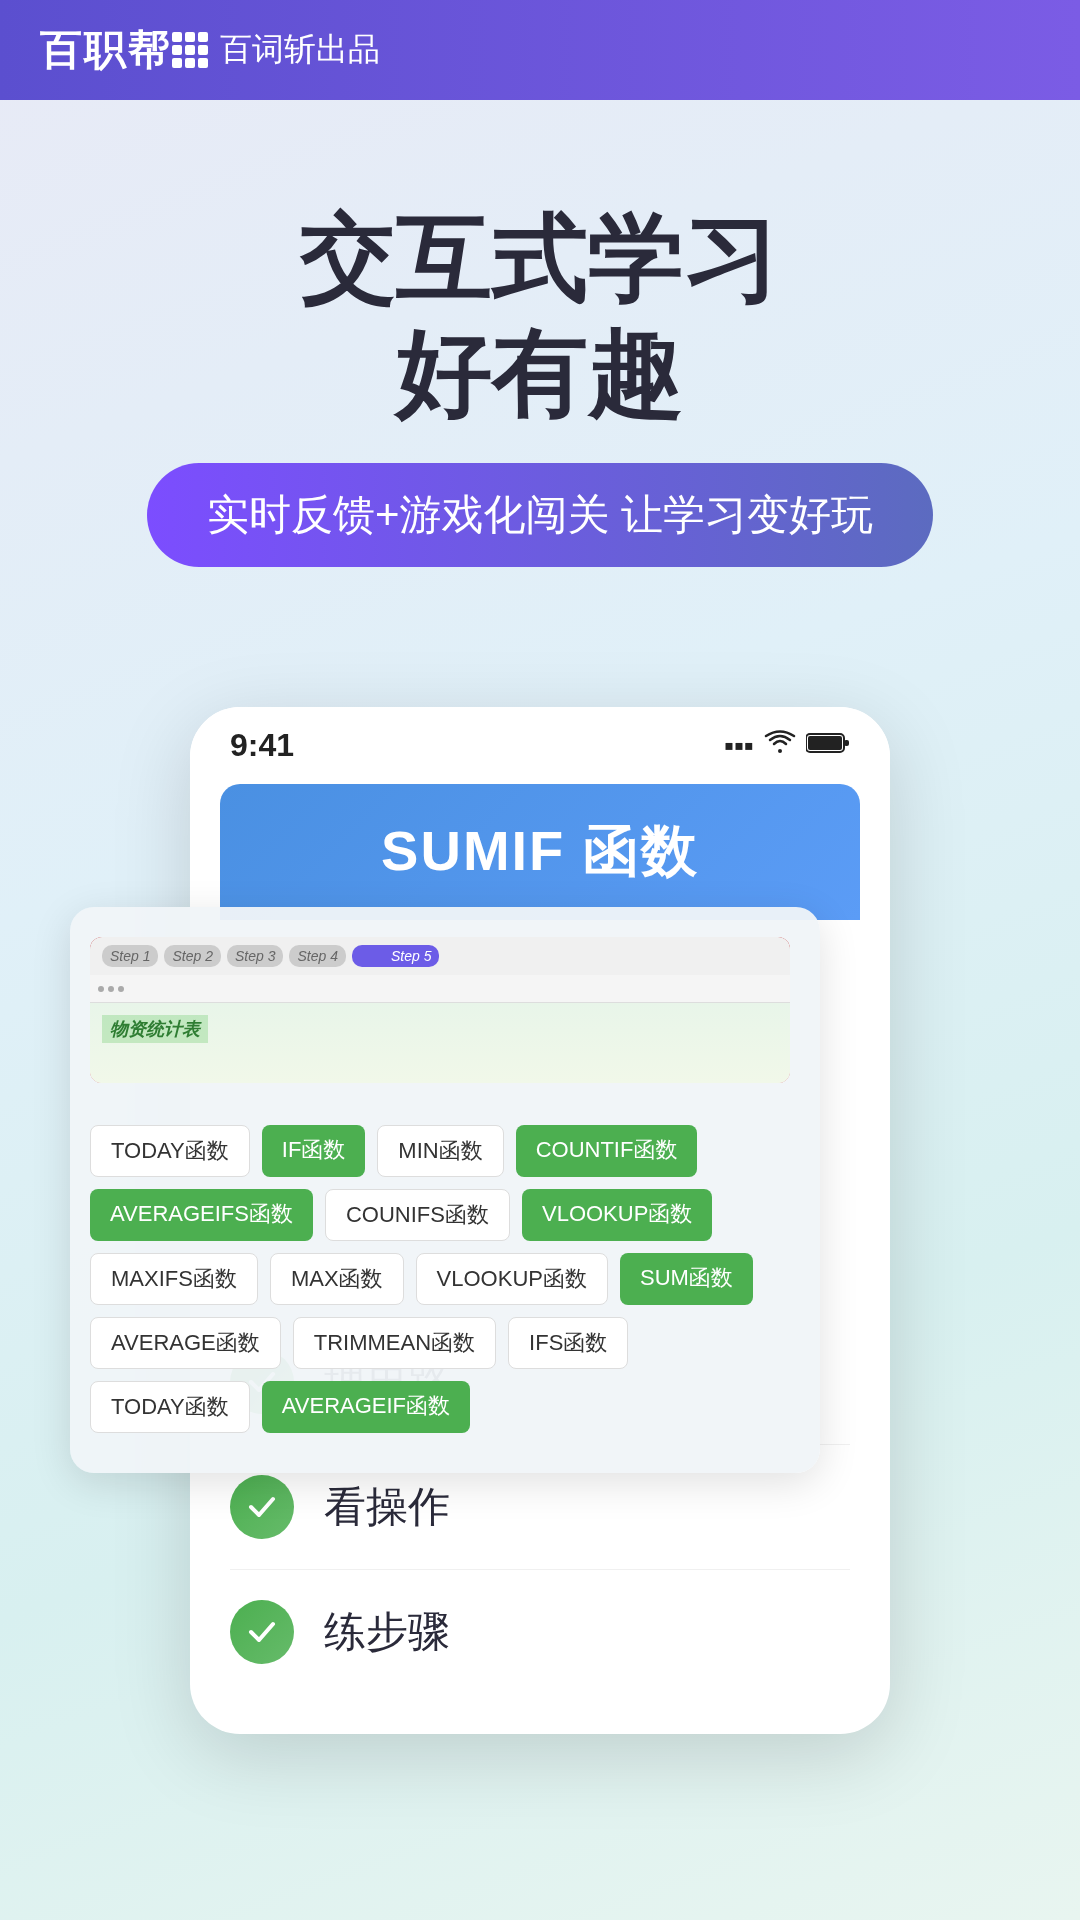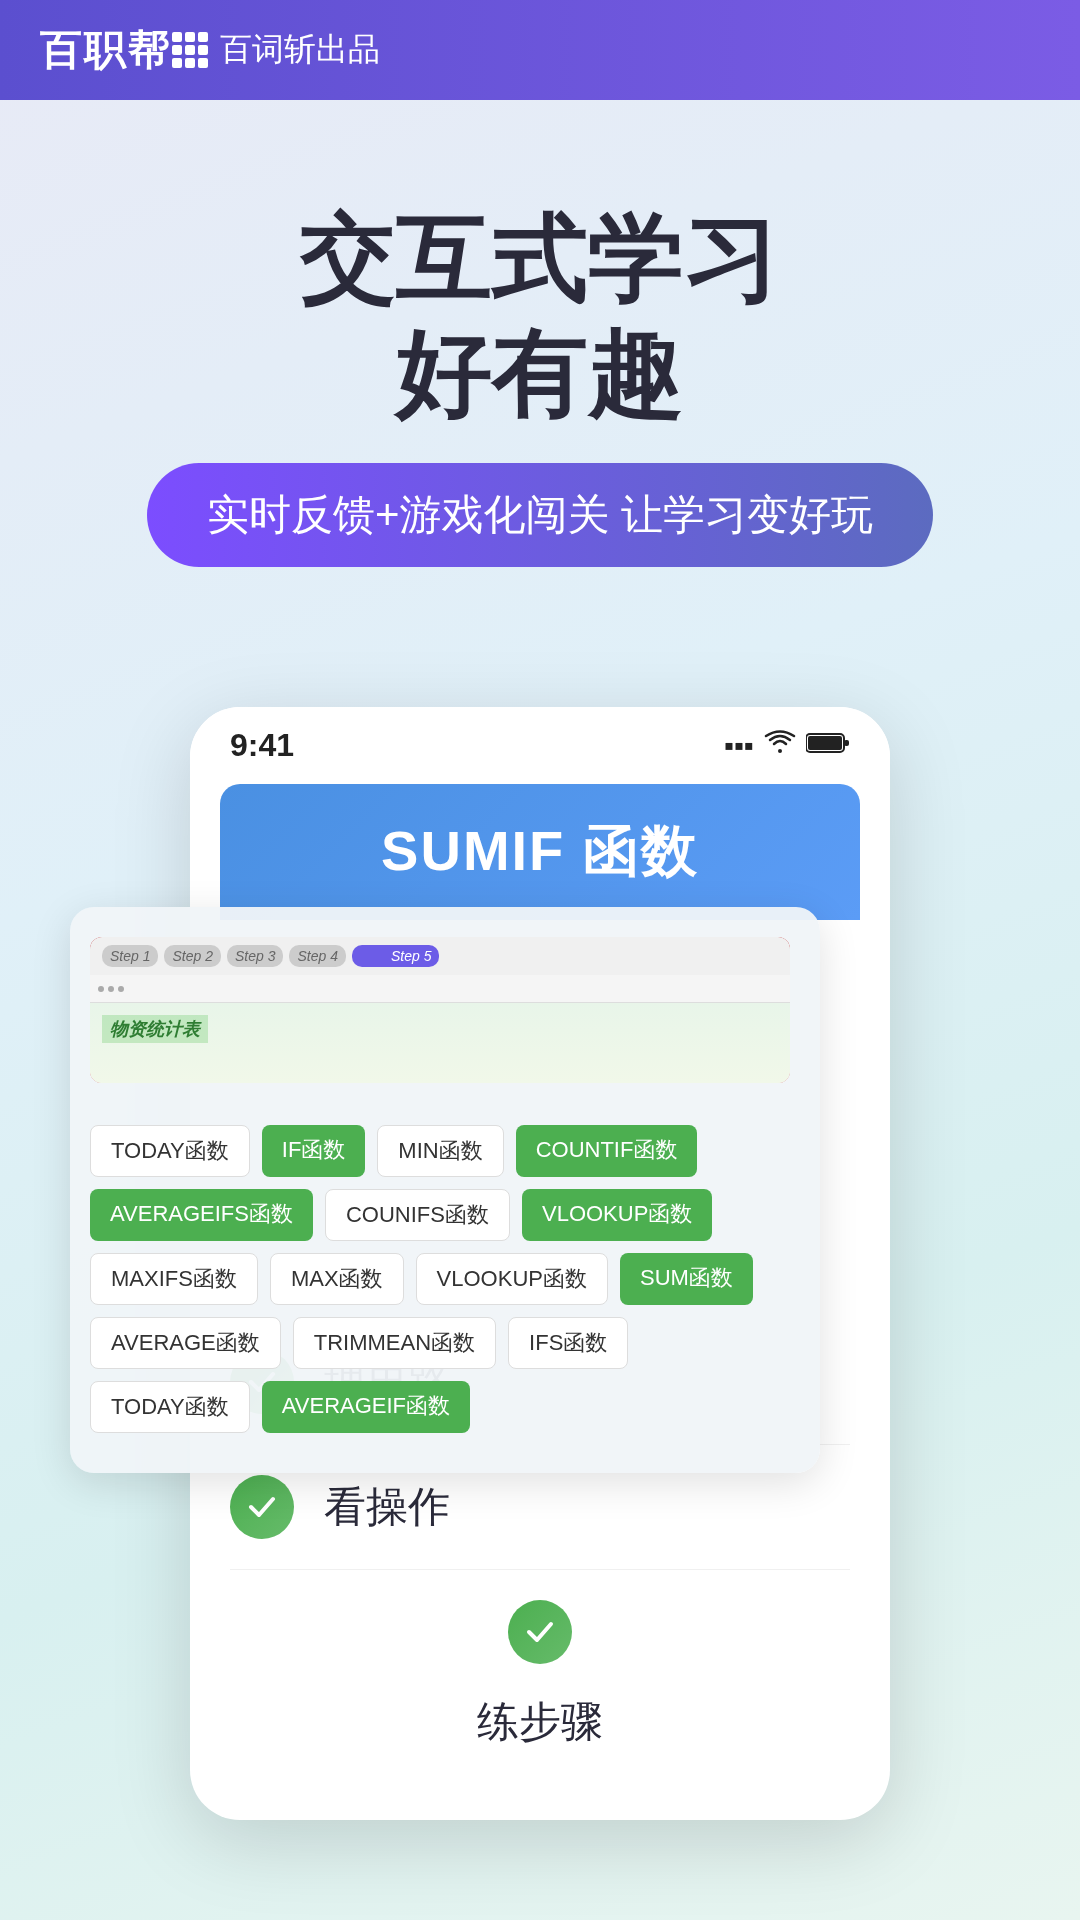--- a/index.html
+++ b/index.html
@@ -221,21 +221,21 @@
     .checklist {
       margin-top: 20px;
     }
     .check-item {
       display: flex;
       align-items: center;
       gap: 30px;
       padding: 30px 0;
       border-bottom: 1px solid rgba(0,0,0,0.06);
     }
-    .check-item:last-child { border-bottom: none; flex-direction: column; }
+    .check-item:last-child { border-bottom: none; }
     .check-circle {
       width: 64px;
       height: 64px;
       border-radius: 50%;
       background: linear-gradient(135deg, #4caf50, #66bb6a);
       display: flex;
       align-items: center;
       justify-content: center;
       flex-shrink: 0;
     }

